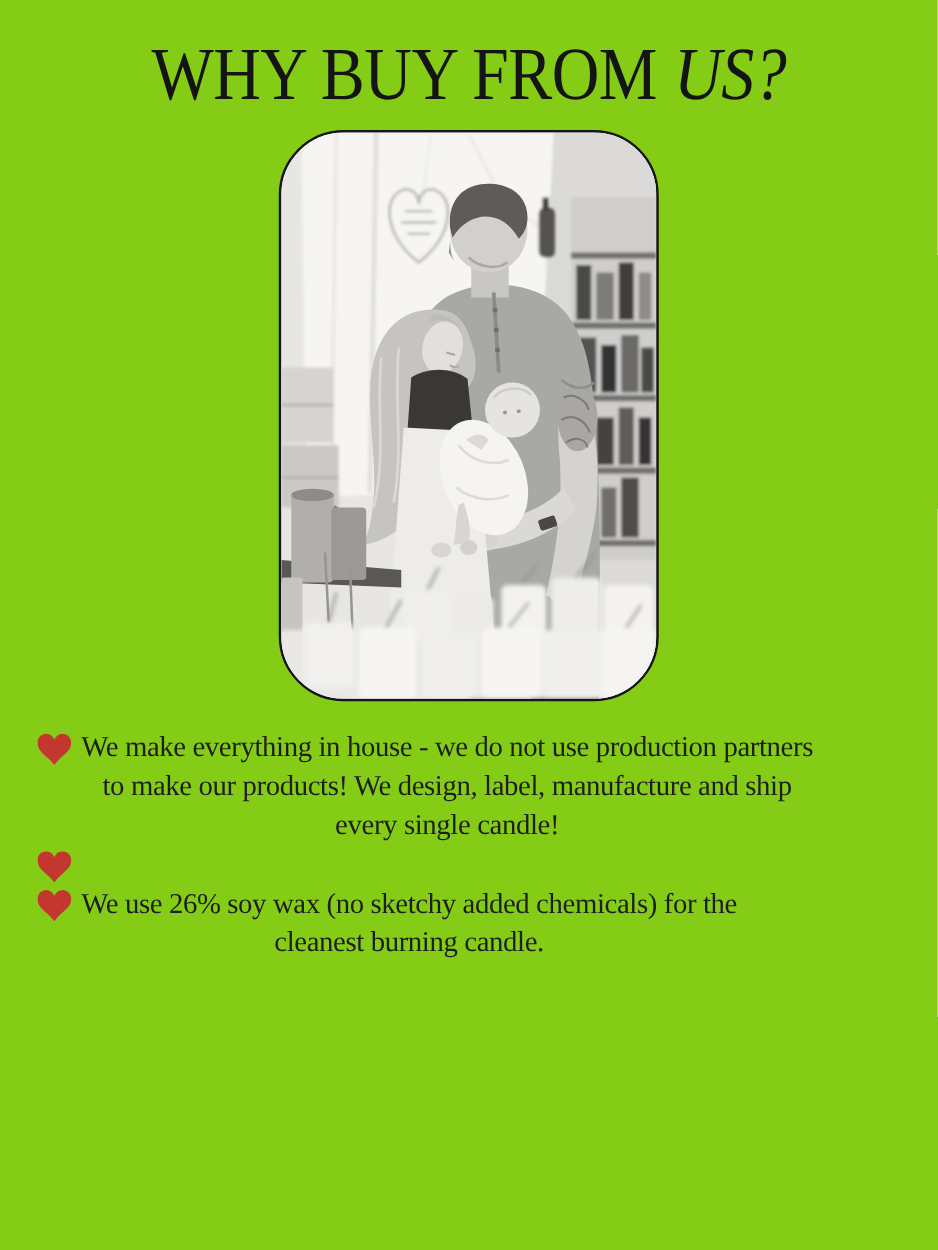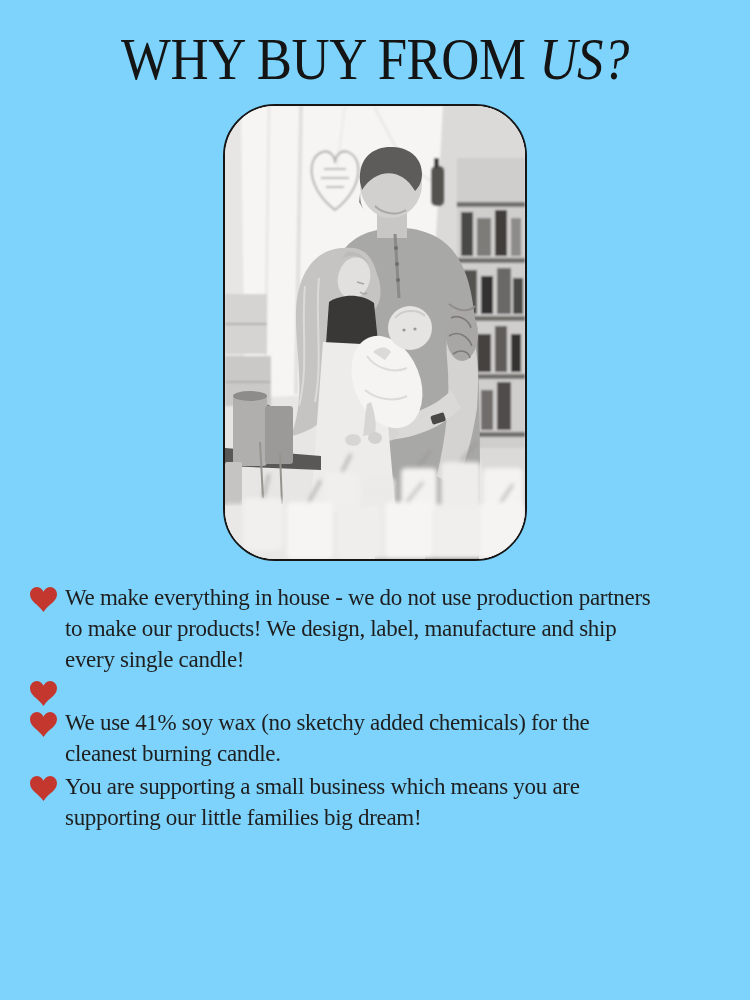--- a/index.html
+++ b/index.html
@@ -29,20 +29,21 @@
     border:2px solid #161616;
     border-radius:52px;
     overflow:hidden;
     background:#e7e6e4;
   }
   .photo svg{display:block;}
   .bullets{
     list-style:none;
     margin:22px 24px 0 30px;
     padding:0;
+    text-align:center;
   }
   .bullet{
     display:flex;
     align-items:flex-start;
     gap:8px;
     margin:0 0 2px 0;
   }
   .heart{
     flex:0 0 27px;
     width:27px;height:25px;
@@ -53,21 +54,21 @@
     font-size:23px;
     line-height:1.34;
     letter-spacing:-0.3px;
     color:#1e1e1e;
     white-space:pre-line;
   }
 </style>
 </head>
 <body>
 
-<div class="page" style="background: #7dd3fc;">
+<div class="page" style="background: #84cc16;">
 
   <h1 class="title">
     <span>WHY BUY FROM</span><span class="italic">US?</span>
   </h1>
 
   <figure class="photo" aria-label="Black and white photo of a couple cradling their baby inside their candle workshop, with a heart-logo banner behind them and white candle jars with wicks in the foreground">
     <svg width="300" height="453" viewBox="0 0 300 453">
       <defs>
         <filter id="blurBg" x="-10%" y="-10%" width="120%" height="120%">
             <feGaussianBlur stdDeviation="1.1"></feGaussianBlur>
@@ -227,25 +228,18 @@
     </li>
     <li class="bullet">
       <svg class="heart" viewBox="0 0 32 29.6">
           <path d="M23.6,0c-3.4,0-6.3,2.7-7.6,5.6C14.7,2.7,11.8,0,8.4,0C3.8,0,0,3.8,0,8.4c0,9.4,9.5,11.9,16,21.2c6.1-9.3,16-12.1,16-21.2C32,3.8,28.2,0,23.6,0z" fill="#c4372f"></path>
         </svg>
     </li>
     <li class="bullet">
       <svg class="heart" viewBox="0 0 32 29.6">
           <path d="M23.6,0c-3.4,0-6.3,2.7-7.6,5.6C14.7,2.7,11.8,0,8.4,0C3.8,0,0,3.8,0,8.4c0,9.4,9.5,11.9,16,21.2c6.1-9.3,16-12.1,16-21.2C32,3.8,28.2,0,23.6,0z" fill="#c4372f"></path>
         </svg>
-      <p class="bullet-text">We use 41% soy wax (no sketchy added chemicals) for the
+      <p class="bullet-text">We use 26% soy wax (no sketchy added chemicals) for the
 cleanest burning candle.</p>
     </li>
-    <li class="bullet">
-      <svg class="heart" viewBox="0 0 32 29.6">
-          <path d="M23.6,0c-3.4,0-6.3,2.7-7.6,5.6C14.7,2.7,11.8,0,8.4,0C3.8,0,0,3.8,0,8.4c0,9.4,9.5,11.9,16,21.2c6.1-9.3,16-12.1,16-21.2C32,3.8,28.2,0,23.6,0z" fill="#c4372f"></path>
-        </svg>
-      <p class="bullet-text">You are supporting a small business which means you are
-supporting our little families big dream!</p>
-    </li>
   </ul>
 
 </div>
 
 </body></html>

